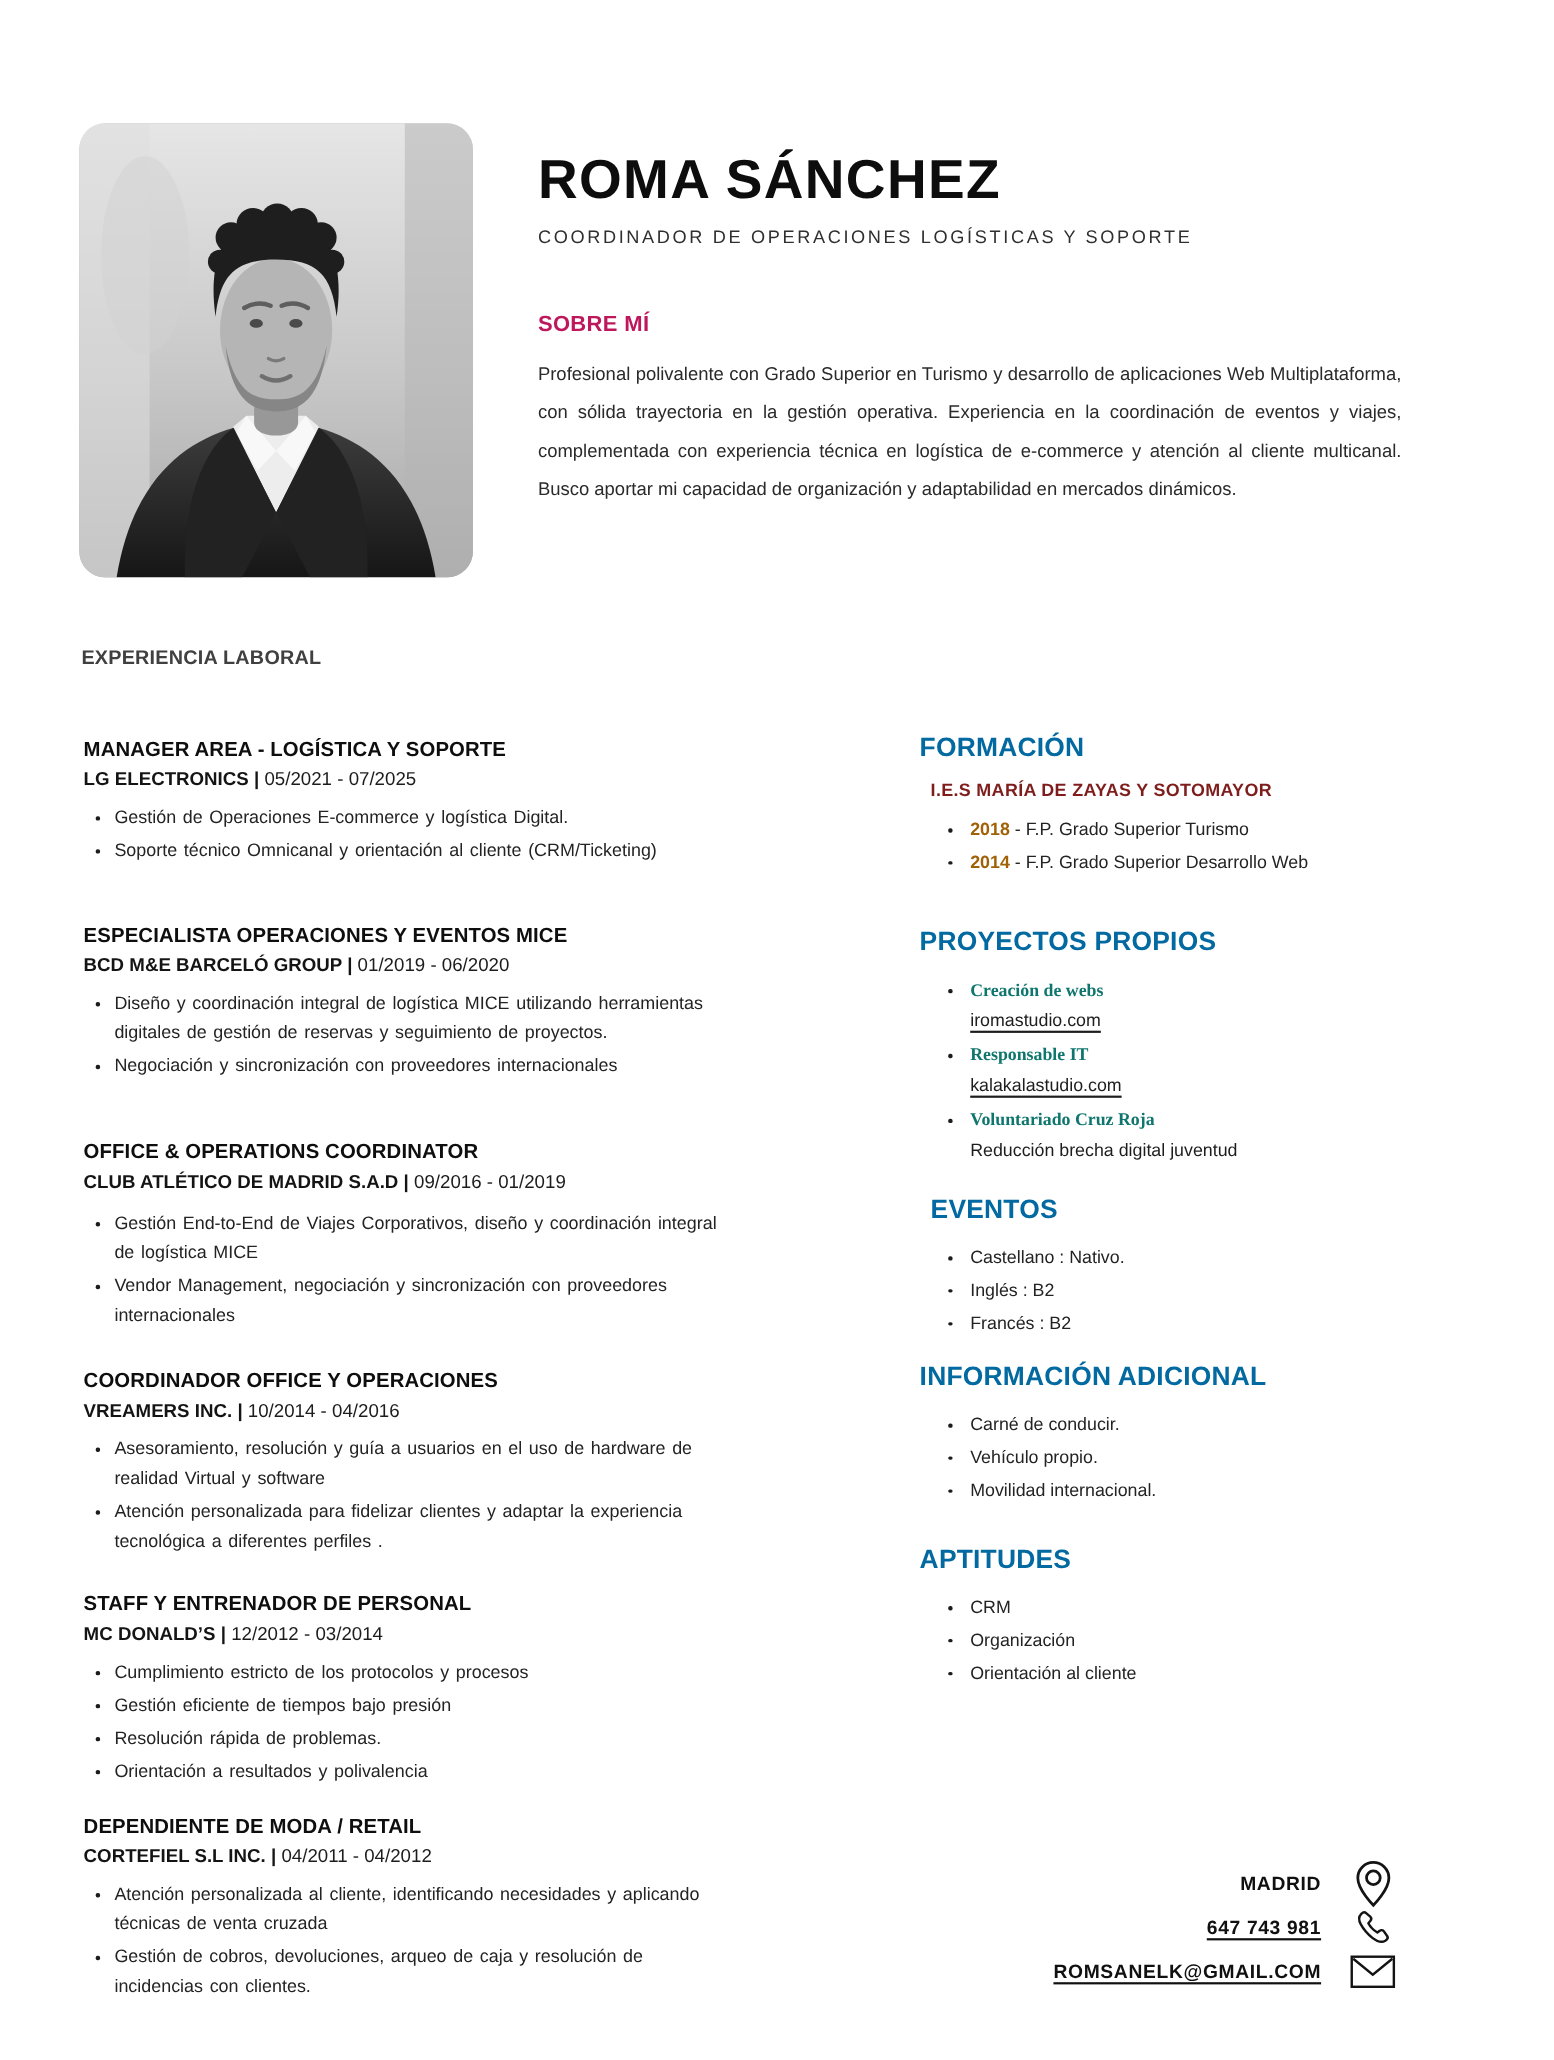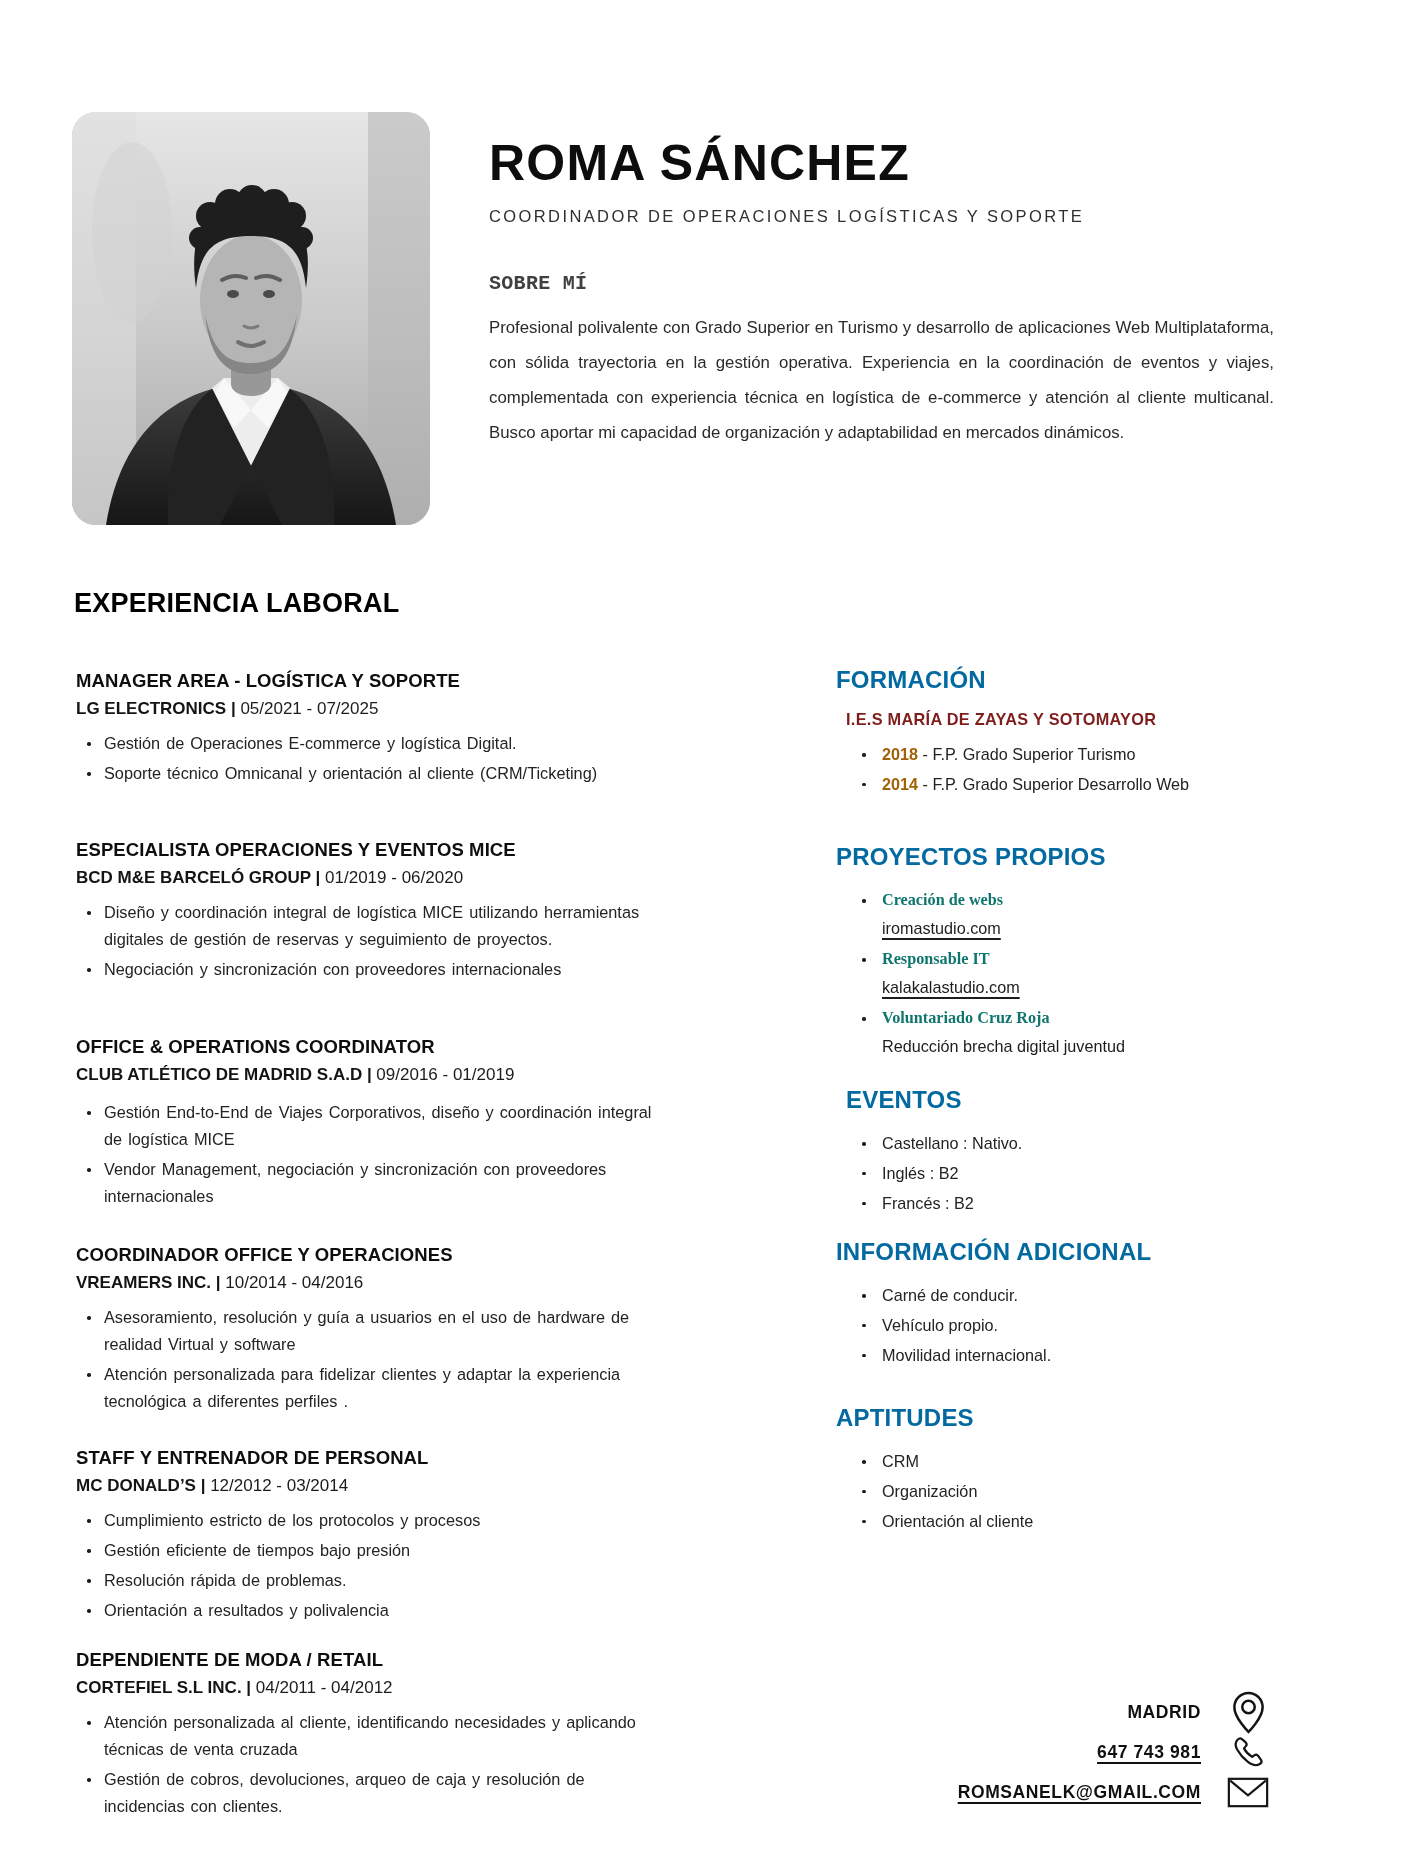--- a/index.html
+++ b/index.html
@@ -12,25 +12,25 @@
 
   
   .photo{position:absolute;left:72px;top:112px;width:358px;height:413px;
     border-radius:24px;overflow:hidden;background:#c9c9c9;}
   .photo svg{display:block;}
 
   
   .header-block{position:absolute;left:489px;top:136px;width:785px;}
   .name{margin:0;font-size:50px;font-weight:700;letter-spacing:1.2px;color:#0d0d0d;line-height:1.1;}
   .role{margin-top:16px;font-size:16.5px;letter-spacing:2.4px;color:#2f2f2f;font-weight:400;}
-  .about-h{margin:46px 0 0 0;font-size:20px;font-weight:800;letter-spacing:.3px;color:#404040;font-family:Liberation Mono, monospace;}
+  .about-h{margin:58px 0 0 0;font-size:20px;font-weight:800;letter-spacing:.3px;color:#be185d;}
   .about-p{margin:16px 0 0 0;font-size:16.8px;line-height:2.08;text-align:justify;color:#2a2a2a;}
 
   
-  .exp-h{position:absolute;left:74px;top:588px;margin:0;font-size:27px;font-weight:800;color:#000000;letter-spacing:.2px;}
+  .exp-h{position:absolute;left:74px;top:588px;margin:0;font-size:18px;font-weight:800;color:#404040;letter-spacing:.2px;}
   .job{position:absolute;left:76px;width:595px;}
   .job-title{margin:0 0 7px 0;font-size:18.5px;font-weight:800;color:#0e0e0e;letter-spacing:.1px;}
   .job-company{font-size:17px;color:#141414;margin-bottom:11px;}
   .job-company .co{font-weight:700;}
   .job-company .bar{font-weight:700;}
   .job-company .dates{font-weight:400;color:#1c1c1c;}
   ul.bullets{list-style:none;margin:0;padding:0;}
   ul.bullets.spaced{margin-top:14px;}
   ul.bullets li{position:relative;padding-left:28px;font-size:16.3px;line-height:1.66;color:#232323;margin-bottom:3px;word-spacing:1.5px;}
   ul.bullets li::before{content:"";position:absolute;left:11px;top:12px;width:3.5px;height:3.5px;border-radius:50%;background:#1c1c1c;}

